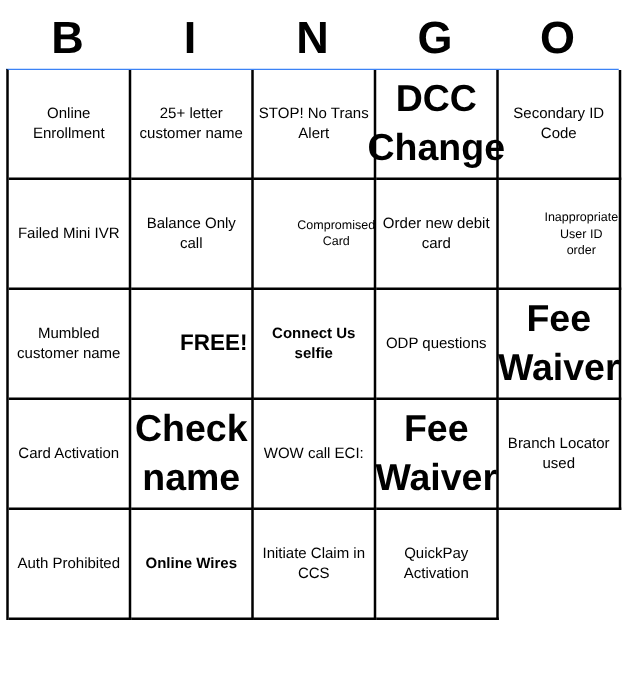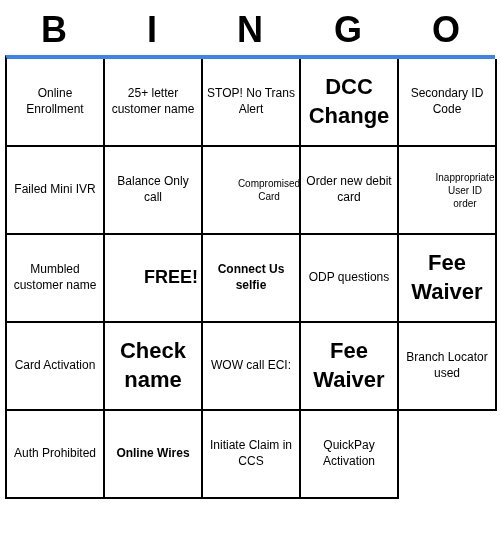--- a/index.html
+++ b/index.html
@@ -35,21 +35,21 @@
       text-align: center;
       font-size: 36px;
       font-weight: bold;
       font-family: Arial, sans-serif;
     }
 
     .bingo-grid {
       display: grid;
       grid-template-columns: repeat(5, 1fr);
       border-left: 2px solid #000;
-      border-top: 4px solid #3b82f6;
+      border-top: 1px solid #3b82f6;
     }
 
     .bingo-cell {
       border-right: 2px solid #000;
       border-bottom: 2px solid #000;
       width: 98px;
       height: 88px;
       display: flex;
       align-items: center;
       justify-content: center;
@@ -59,21 +59,21 @@
       line-height: 1.3;
     }
 
     .bingo-cell.free {
       font-size: 18px;
       font-weight: bold;
       padding-left: 40px;
     }
 
     .bingo-cell.large-text {
-      font-size: 22px;
+      font-size: 30px;
       font-weight: bold;
     }
 
     .bingo-cell.medium-text {
       font-size: 12px;
       font-weight: bold;
     }
 
     .bingo-cell.small-text {
       font-size: 10px;

